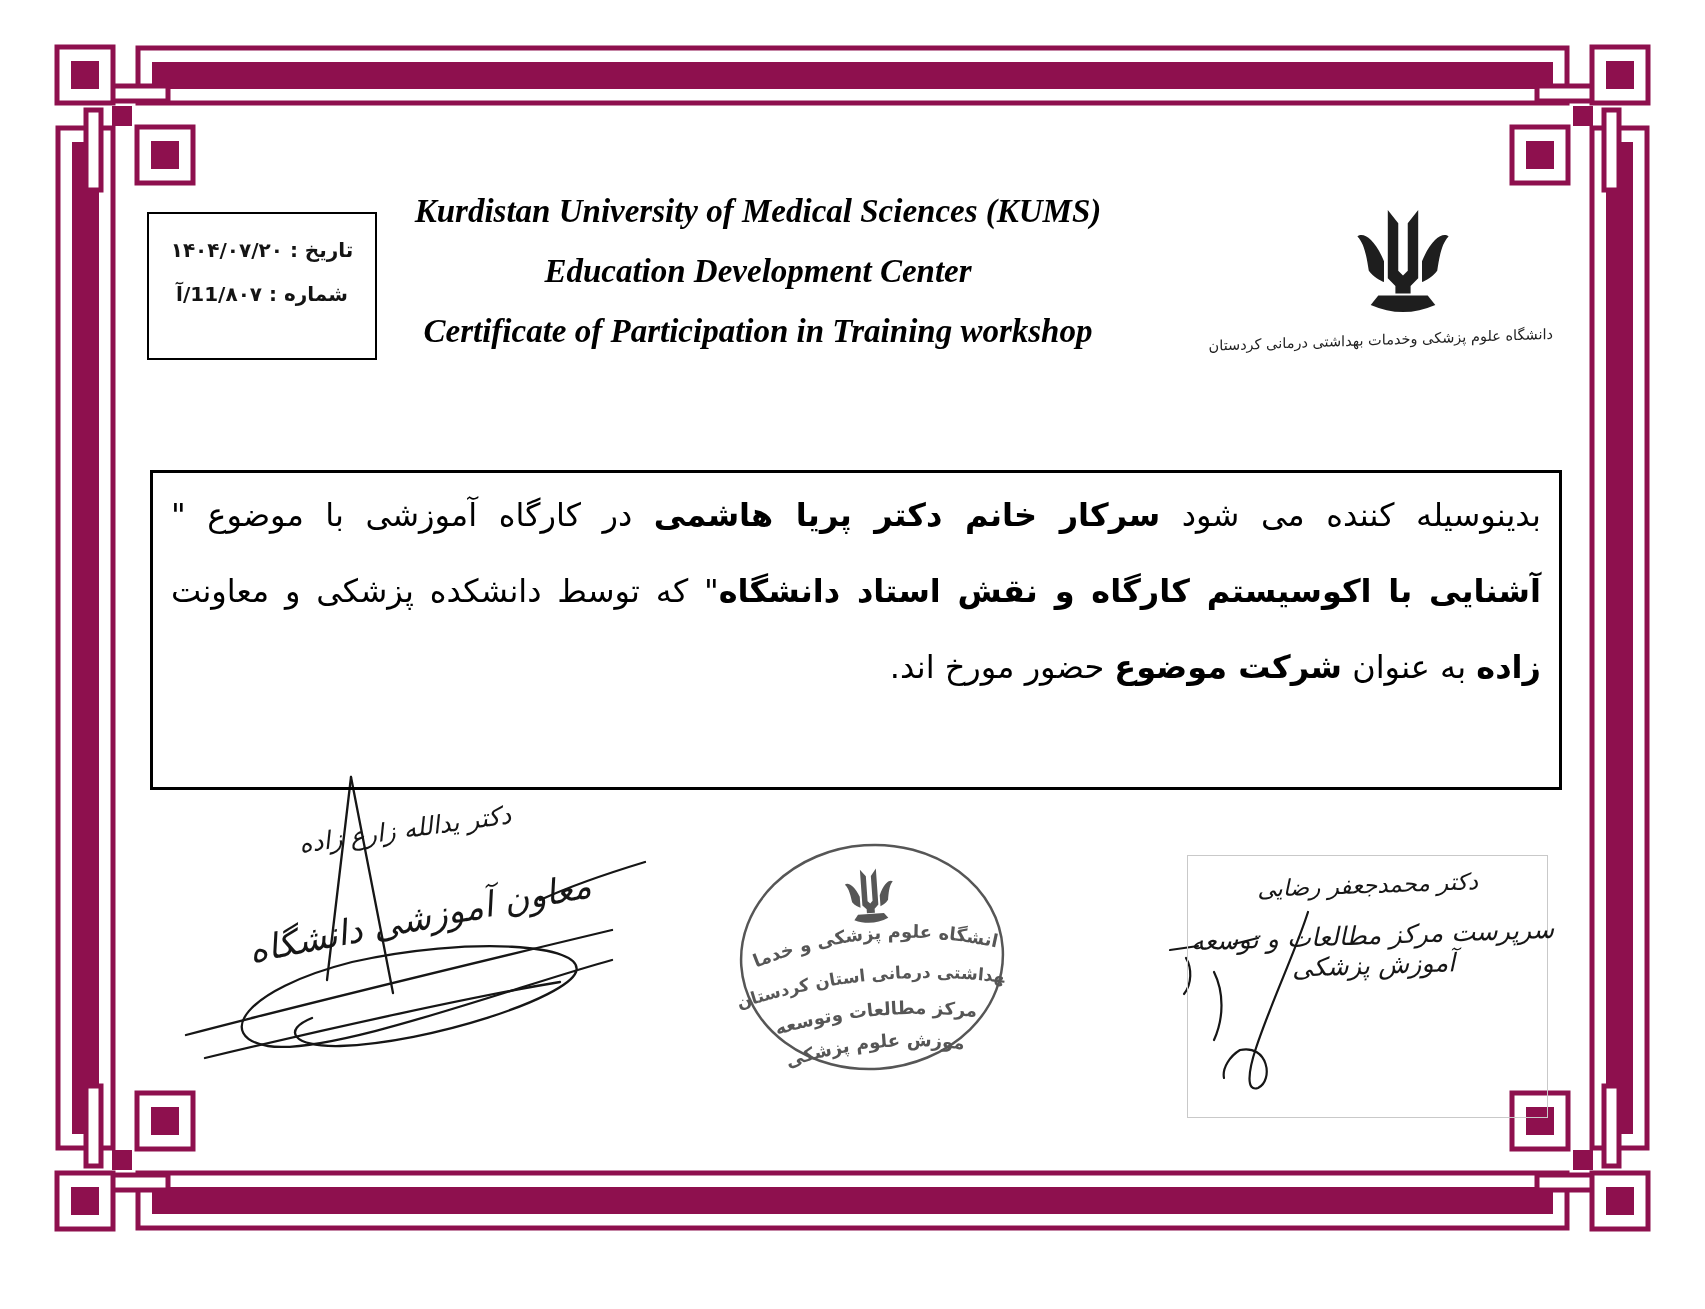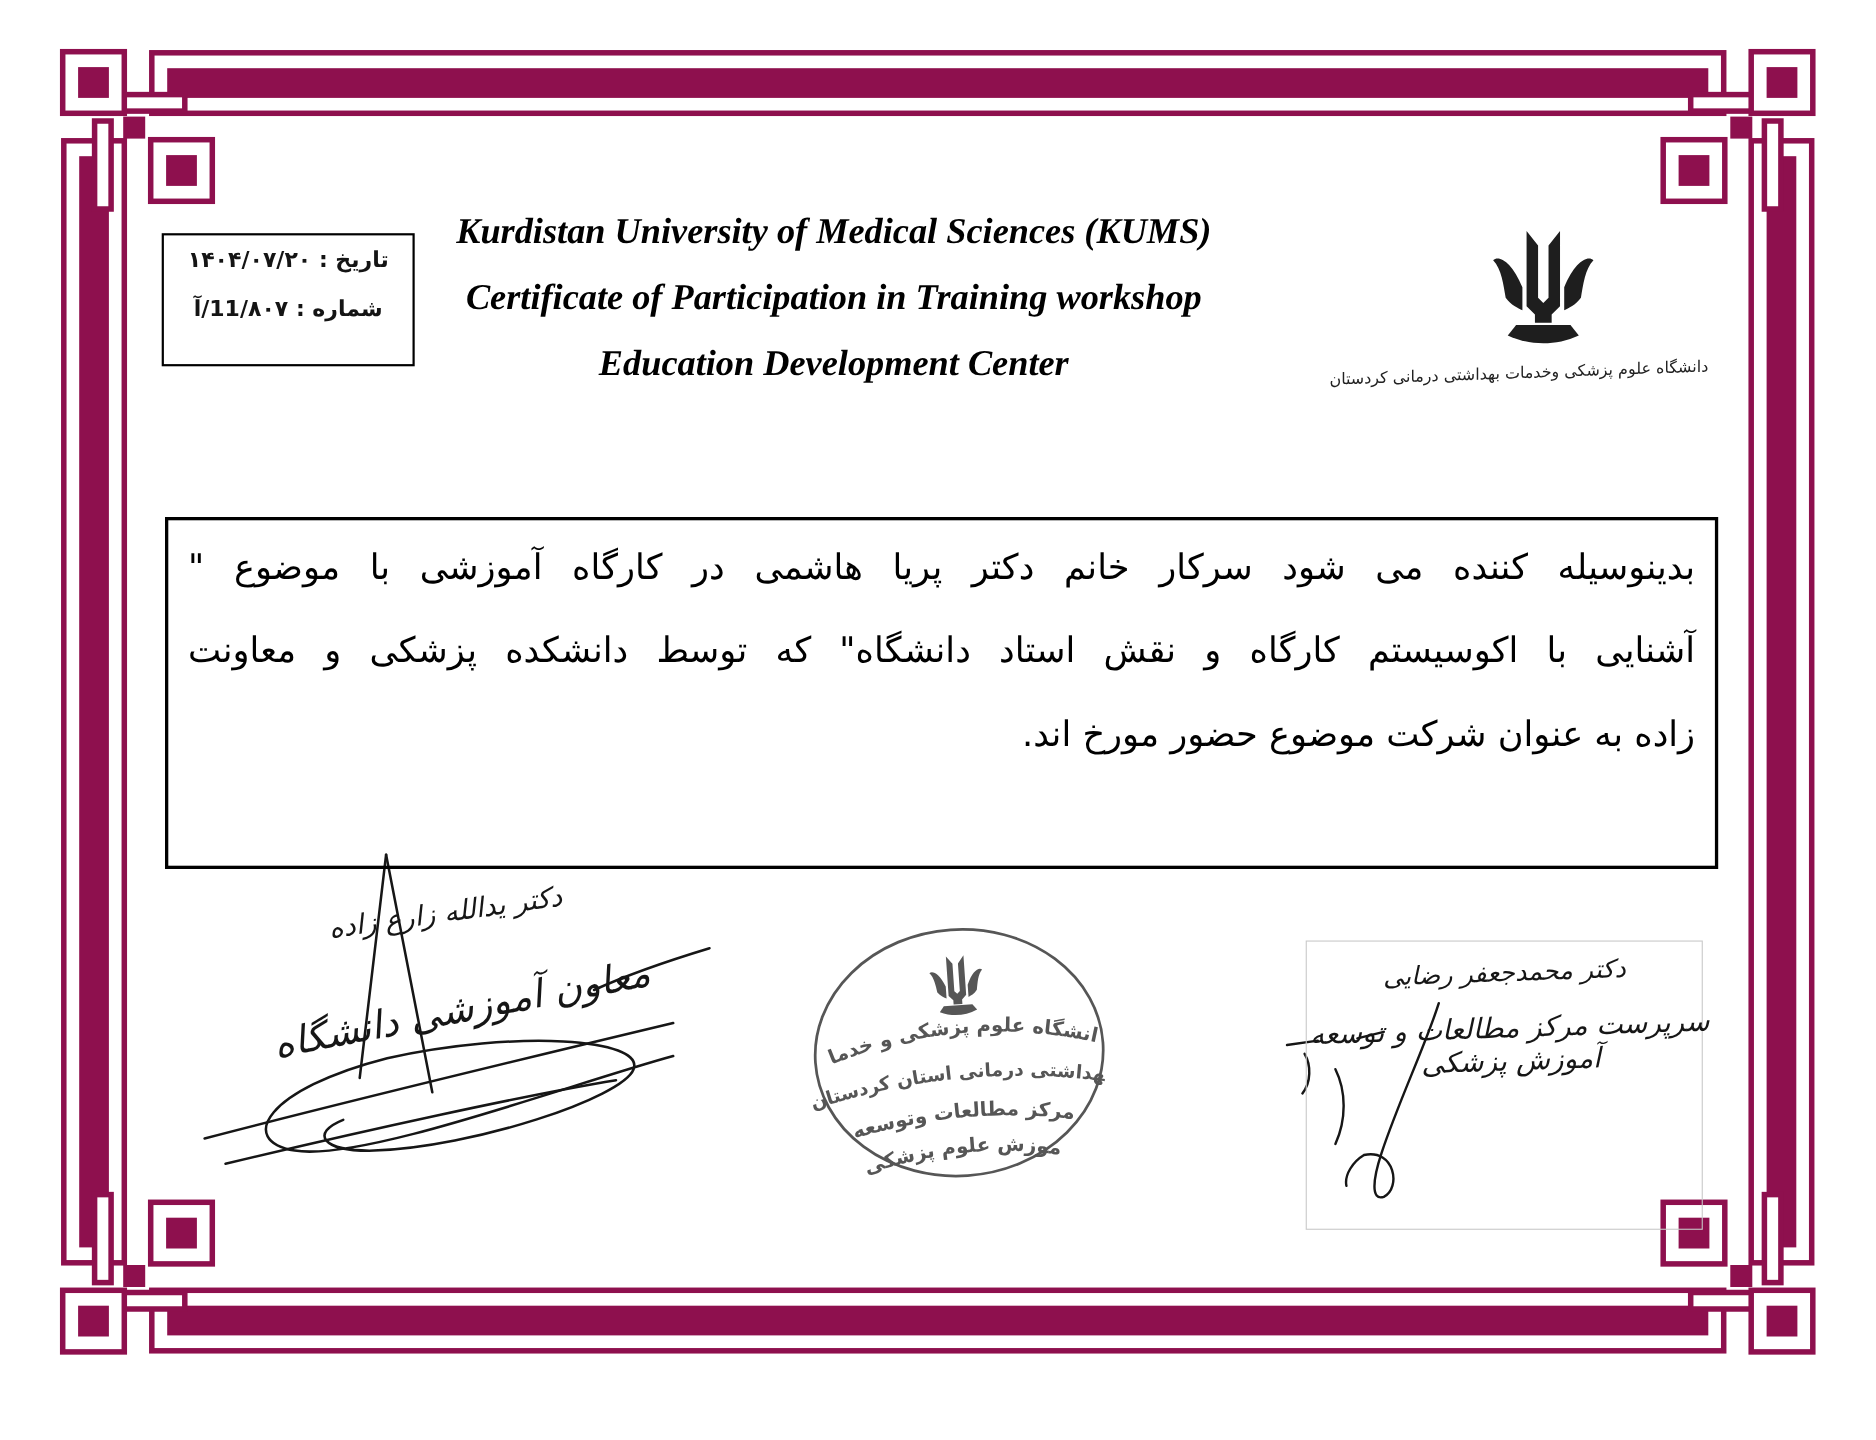--- a/index.html
+++ b/index.html
@@ -7,42 +7,42 @@
     --ink:#141414;
     --stamp:#3f3f3f;
   }
   html,body{margin:0;padding:0;background:#fff;}
   .page{position:relative;width:1705px;height:1309px;background:#fff;overflow:hidden;
         font-family:"DejaVu Sans",sans-serif;}
   svg{display:block;}
   .abs{position:absolute;}
 
   
-  .refbox{left:147px;top:212px;width:230px;height:121px;border:2.5px solid #000;
-          direction:rtl;text-align:center;box-sizing:border-box;}
+  .refbox{left:147px;top:212px;width:230px;height:148px;border:2.5px solid #000;
+          direction:rtl;text-align:center;padding-top:14px;box-sizing:border-box;}
   .refline{font-size:20px;font-weight:bold;line-height:44px;color:var(--ink);
            font-family:"DejaVu Sans",sans-serif;}
 
   
   .titles{left:283px;top:188px;width:950px;text-align:center;}
   .title-line{font-family:"Liberation Serif",serif;font-weight:bold;font-style:italic;
               font-size:33px;color:#000;height:60px;line-height:46px;}
 
   
   .logo-wrap{left:1253px;top:195px;width:300px;text-align:center;color:#1c1c1c;}
   .logo-caption{margin-top:6px;font-size:14.5px;direction:rtl;white-space:nowrap;
                 transform:skewY(-2deg);color:#222;}
 
   
   .bodybox{left:150px;top:470px;width:1412px;height:320px;border:3px solid #000;
            box-sizing:border-box;padding:4px 18px 0 18px;direction:rtl;}
   .bline{font-size:32px;line-height:76px;color:#000;text-align:justify;text-align-last:justify;
          direction:rtl;font-family:"DejaVu Sans",sans-serif;}
   .bline:last-child{text-align-last:auto;}
-  .bline .b{font-weight:normal;}
+  .bline .b{font-weight:bold;}
 
   
   .sig{color:#161616;direction:rtl;text-align:center;font-style:italic;}
   .sig-left-name{left:250px;top:815px;width:310px;font-size:25px;transform:rotate(-8deg);letter-spacing:2px;}
   .sig-left-title{left:200px;top:898px;width:440px;font-size:35px;transform:rotate(-11deg);letter-spacing:7px;}
   .sig-right-box{left:1187px;top:855px;width:361px;height:263px;border:1.5px solid #c9c9c9;box-sizing:border-box;}
   .sig-right-name{left:1197px;top:872px;width:341px;font-size:23px;transform:rotate(-2deg);letter-spacing:1px;}
   .sig-right-title{left:1178px;top:920px;width:390px;font-size:25.5px;transform:rotate(-2deg);}
 
   .stamp-text{font-family:"DejaVu Sans",sans-serif;font-weight:bold;fill:var(--stamp);}
@@ -132,22 +132,22 @@
     </g>
   </svg>
 
   <div class="abs refbox" dir="rtl">
     <div class="refline">تاریخ : ۱۴۰۴/۰۷/۲۰</div>
     <div class="refline">شماره : 11/۸۰۷/آ</div>
   </div>
 
   <div class="abs titles">
     <div class="title-line">Kurdistan University of Medical Sciences (KUMS)</div>
+    <div class="title-line">Education Development Center</div>
     <div class="title-line">Certificate of Participation in Training workshop</div>
-    <div class="title-line">Education Development Center</div>
   </div>
 
   <div class="abs logo-wrap">
     <div style="height:130px"></div>
     <div class="logo-caption" dir="rtl">دانشگاه علوم پزشکی وخدمات بهداشتی درمانی کردستان</div>
   </div>
 
   <div class="abs bodybox" dir="rtl">
       <div class="bline"><span>بدینوسیله کننده می شود </span><span class="b">سرکار خانم دکتر پریا هاشمی</span><span> در کارگاه آموزشی با موضوع "</span></div>
       <div class="bline"><span class="b">آشنایی با اکوسیستم کارگاه و نقش استاد دانشگاه</span><span>" که توسط دانشکده پزشکی و معاونت</span></div>

